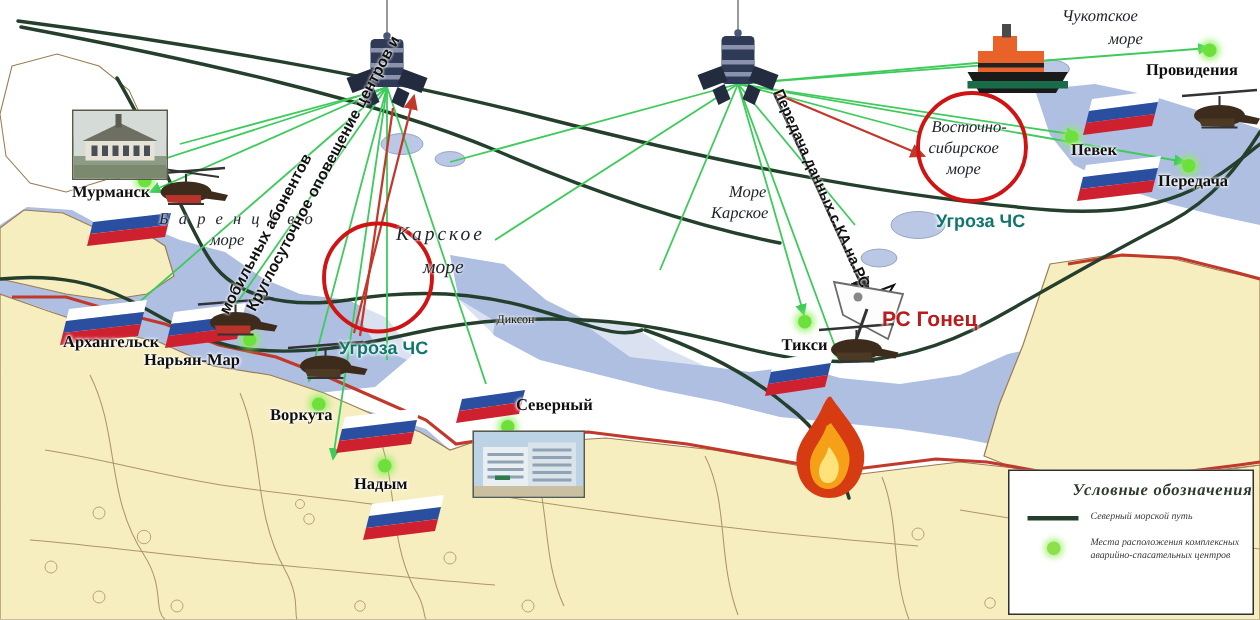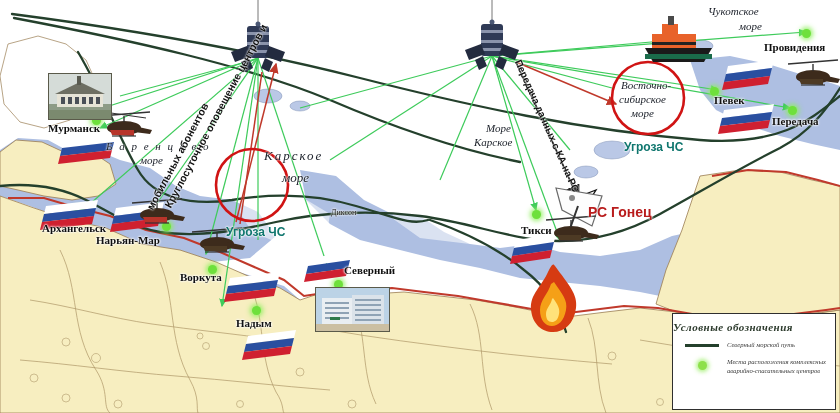--- a/index.html
+++ b/index.html
@@ -15,21 +15,21 @@
   .small{font-size:8px;}
   .threat{font-family:"Liberation Sans",sans-serif;font-weight:bold;font-size:12px;color:#0f766e;
           text-shadow:0 0 2px #fff,0 0 2px #fff,0 0 3px #fff;}
   .rsname{font-family:"Liberation Sans",sans-serif;font-weight:bold;font-size:14px;color:#b91c1c;
           text-shadow:0 0 3px #fff,0 0 3px #fff;}
   .diag{font-family:"Liberation Sans",sans-serif;font-weight:bold;font-size:10.5px;color:#111;
         transform-origin:0 0;text-shadow:0 0 2px #fff,0 0 2px #fff;}
   
   #legend{position:absolute;left:672px;top:313px;width:164px;height:97px;background:#fff;
           border:1px solid #2f2f2f;box-sizing:border-box;}
-  #legend .ttl{text-align:left;font-family:"Liberation Serif",serif;font-style:italic;font-weight:bold;
+  #legend .ttl{text-align:right;font-family:"Liberation Serif",serif;font-style:italic;font-weight:bold;
                font-size:11px;color:#2d3b2d;margin-top:7px;letter-spacing:.5px;}
   #legend .row{display:flex;align-items:flex-start;margin:7px 0 0 10px;}
   #legend .row .sw{width:38px;flex:0 0 38px;display:flex;align-items:center;justify-content:center;padding-top:4px;}
   #legend .row .tx{font-family:"Liberation Serif",serif;font-style:italic;font-size:6.6px;color:#3a3a3a;
                    line-height:1.45;padding-left:6px;}
   .dashline{width:34px;height:2.5px;background:#24402c;}
   .greendot{width:9px;height:9px;border-radius:50%;background:#8de04a;
             box-shadow:0 0 4px 2px rgba(160,240,110,.85);}
   
   .photo{position:absolute;border:1px solid #5a5a4a;overflow:hidden;}

